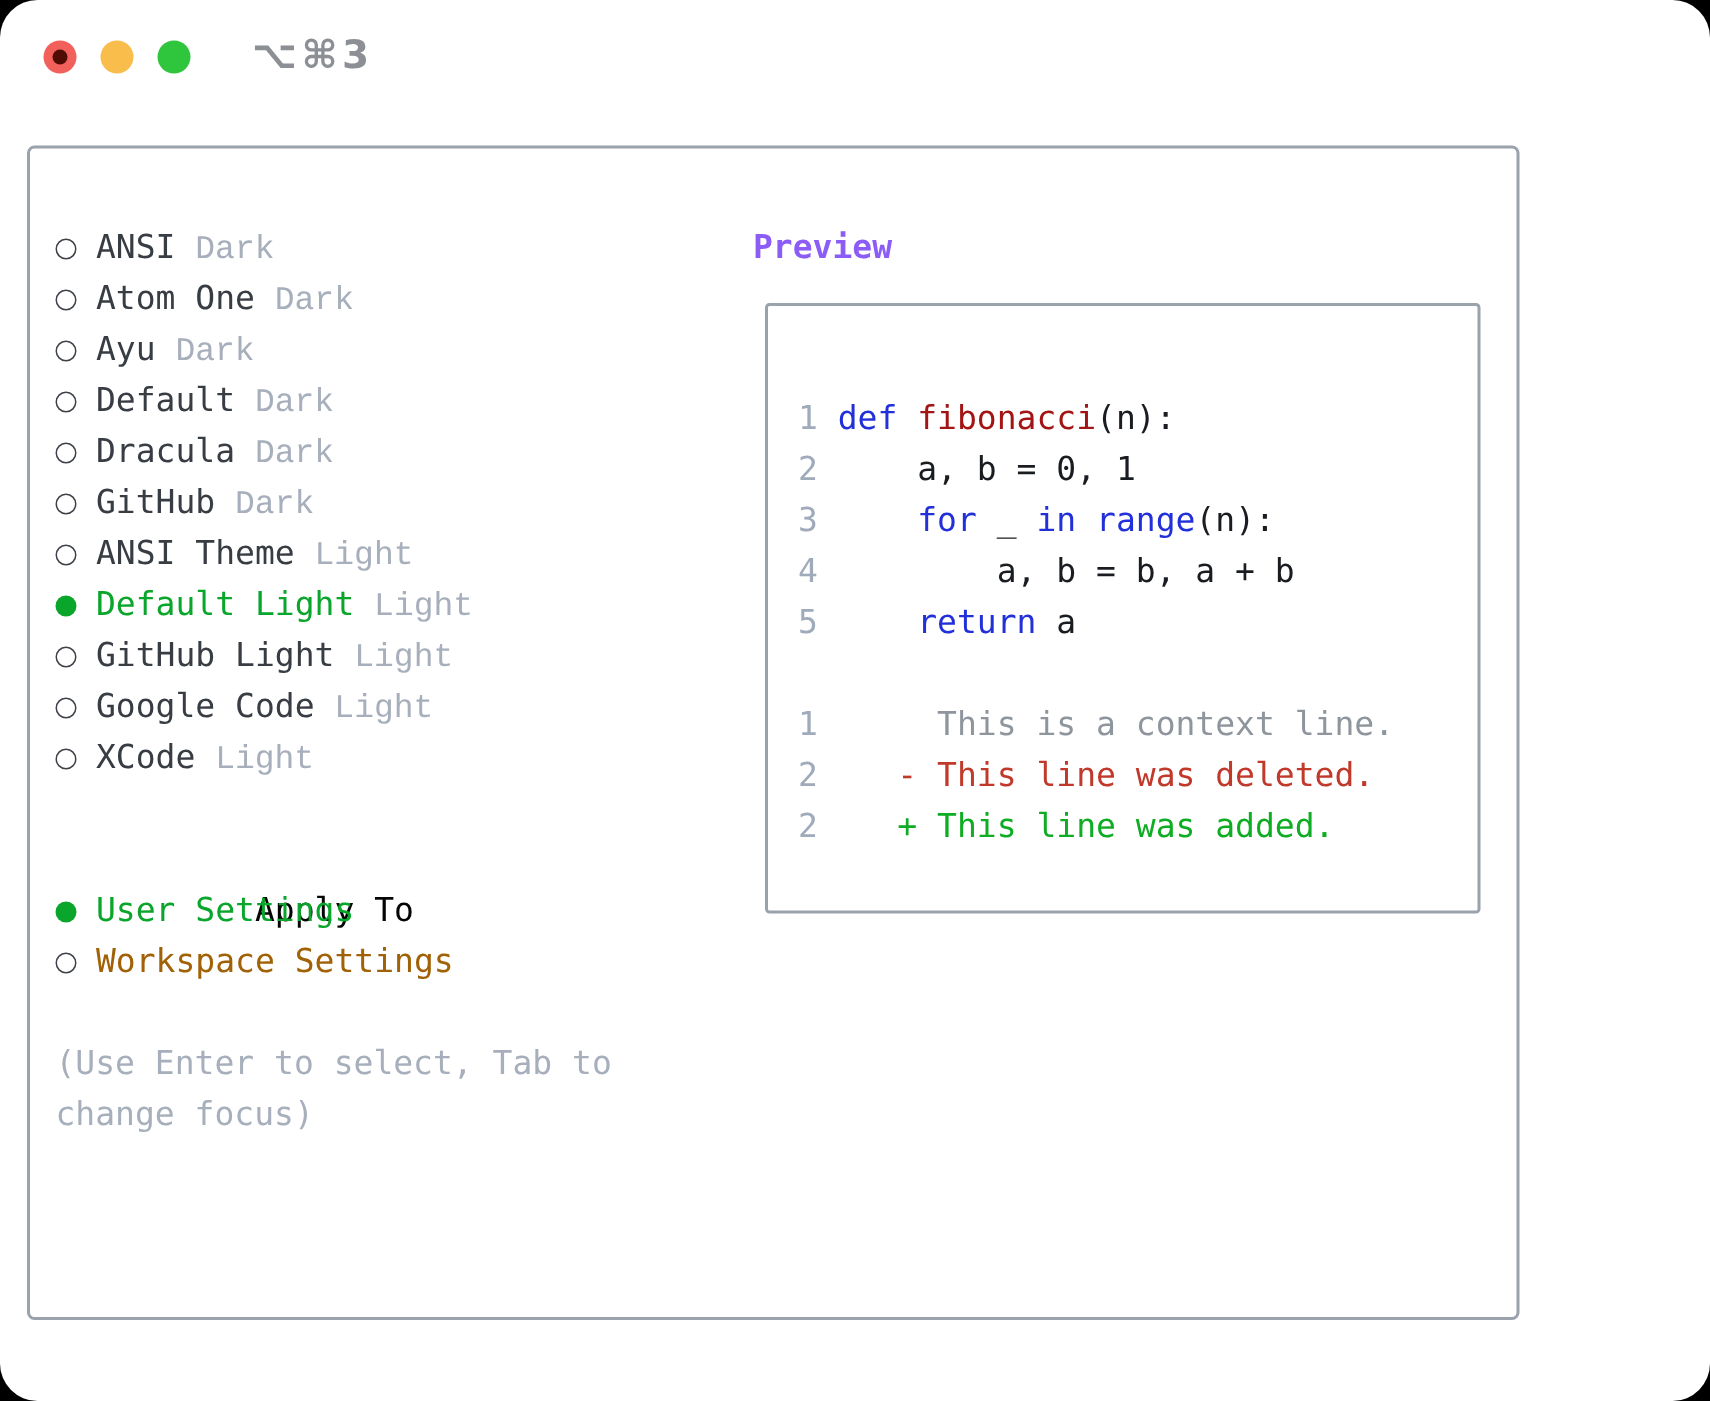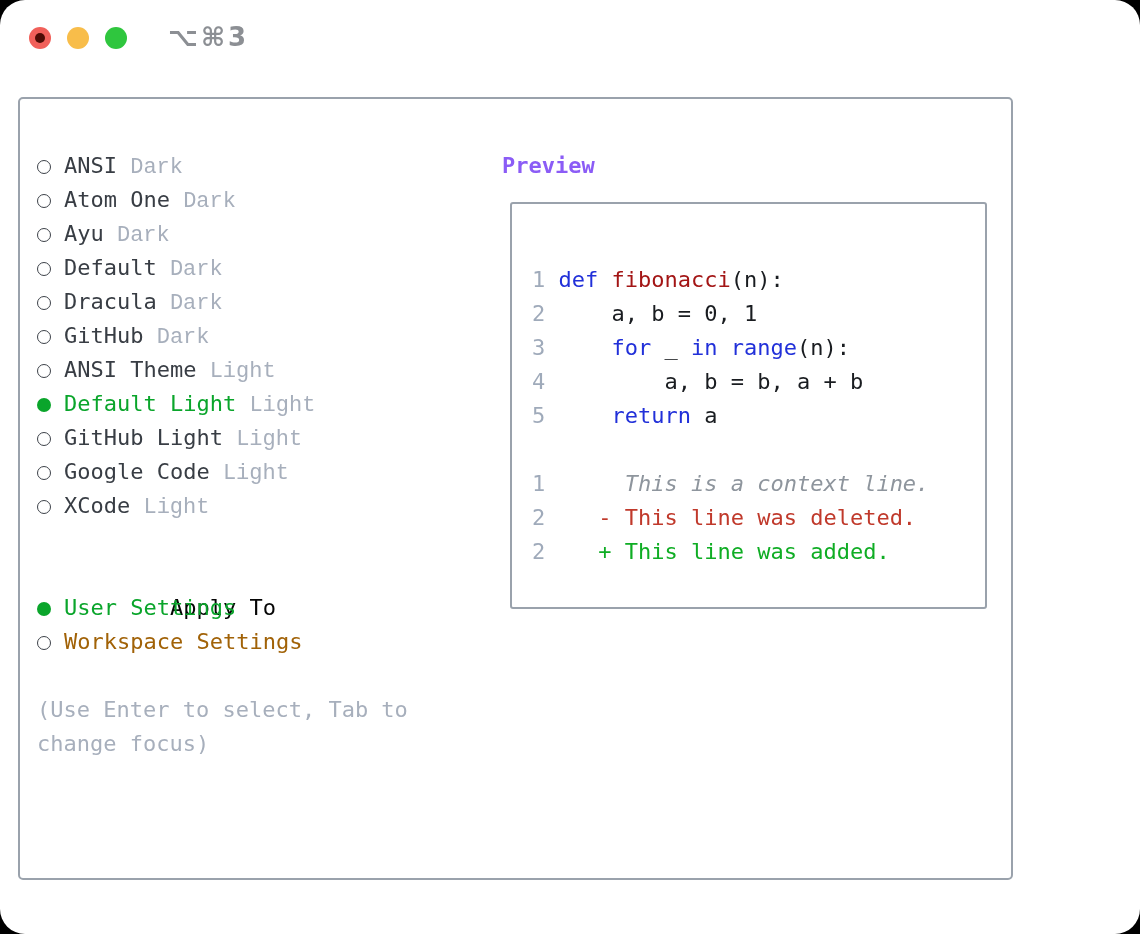--- a/index.html
+++ b/index.html
@@ -34,21 +34,21 @@
   .help{width:406px;margin-top:34px;font-size:22px;line-height:34px;color:#A7AFBC;white-space:normal;}
 
   
   .preview-header{position:absolute;left:482px;top:50px;height:34px;line-height:34px;font-size:22px;font-weight:700;color:#8b5cf6;}
   .preview-box{position:absolute;left:490px;top:103px;width:477px;height:407px;box-sizing:border-box;border:2px solid #9AA2AC;border-radius:3px;padding:59px 0 0 20px;overflow:hidden;}
   .pline{height:34px;line-height:34px;font-size:22px;white-space:pre;}
   .ln{color:#9FAABA;}
   .c-keyword{color:#2130D9;}
   .c-function{color:#A31515;}
   .c-plain{color:#191C20;}
-  .d-context{color:#8E959D;font-style:italic;}
+  .d-context{color:#8E959D;}
   .d-deleted{color:#C0392B;}
   .d-added{color:#0FAD24;}
 </style>
 </head>
 <body>
 
 <div class="window">
 
   <div class="titlebar">
     <span class="light red">

